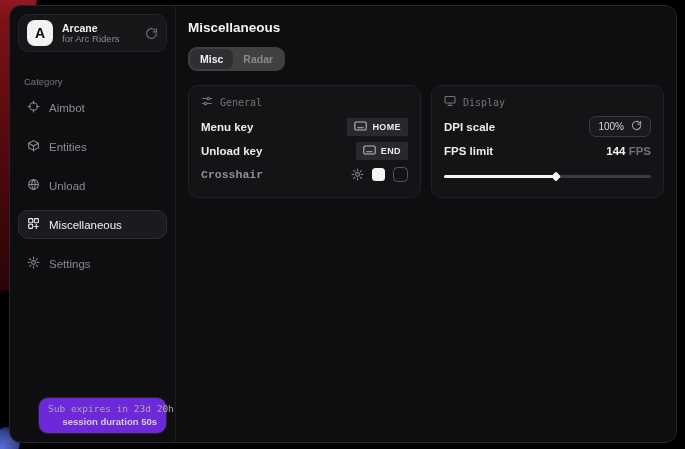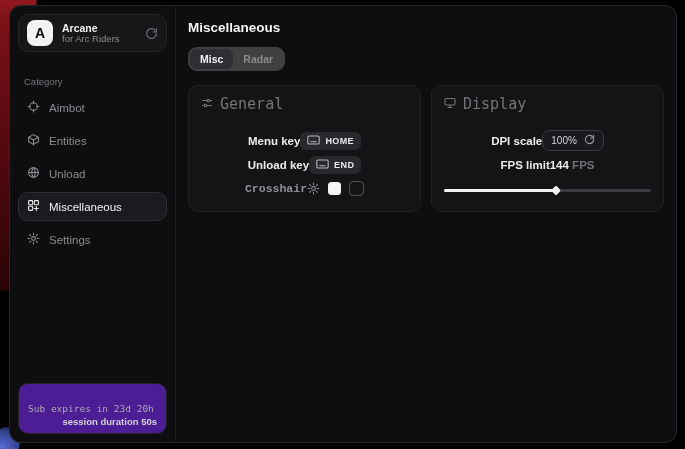--- a/index.html
+++ b/index.html
@@ -55,42 +55,43 @@
     display:flex; align-items:center; justify-content:center;
   }
   .brand-txt { flex:1; min-width:0; line-height:1.15; }
   .brand-title { font-size:10.5px; font-weight:bold; color:#f2f2f4; }
   .brand-sub { font-size:9.5px; color:#8c8c91; }
   .brand-sync { color:#6e6e74; display:flex; }
   .cat-label {
     margin:24px 6px 6px 6px;
     font-size:9.5px; color:#77777d;
   }
-  .nav { display:flex; flex-direction:column; gap:4px; }
+  .nav { display:flex; flex-direction:column; gap:10px; }
   .nav-item {
     display:flex; align-items:center; gap:9px;
     padding:6px 8px;
     border:1px solid transparent;
     border-radius:10px;
     color:#8b8b90;
     font-size:11.5px;
     cursor:default;
   }
   .nav-item svg { flex:none; }
   .nav-item.active {
     background:#1b1b1f;
     border-color:#2e2e34;
     color:#f1f1f3;
   }
   .sidebar-footer {
     margin-top:auto;
     border:1px solid #232328;
-    background:#4c1d95;
+    background:#6d28d9;
     border-radius:10px;
-    padding:19px 9px 6px 9px;
+    padding:5px 9px 6px 9px;
+    margin-left:20px;
   }
   .sub-line1 {
     font-family:"DejaVu Sans Mono", monospace;
     font-size:9.5px; color:#a9a9af;
     white-space:nowrap;
   }
   .sub-line2 {
     font-size:9.5px; font-weight:bold; color:#d2d2d6;
     margin-top:2px;
     text-align:right;
@@ -119,34 +120,34 @@
     background:#141417;
     border:1px solid #212126;
     border-radius:10px;
     padding:9px 12px 11px 12px;
     min-height:100px;
   }
   .card-head {
     display:flex; align-items:center; gap:7px;
     color:#757579;
     font-family:"DejaVu Sans Mono", monospace;
-    font-size:15px;
-    margin-bottom:16px;
+    font-size:10px;
+    margin-bottom:6px;
   }
   .row {
-    display:flex; align-items:center; justify-content:center;
+    display:flex; align-items:center; justify-content:space-between;
     min-height:23px;
   }
   .row + .row { margin-top:1px; }
   .row-label { font-size:11.5px; font-weight:bold; color:#ececee; }
   .row-label.dim { color:#8f8f94;font-family:Liberation Mono, monospace; }
   .key-badge {
     display:inline-flex; align-items:center; gap:5px;
     background:#28282d;
-    border-radius:6px;
+    border-radius:0;
     padding:3px 7px;
     font-size:9px; font-weight:bold; letter-spacing:.4px;
     color:#e9e9eb;
   }
   .key-badge svg { color:#b9b9be; }
   .crosshair-controls { display:flex; align-items:center; gap:8px; }
   .ch-gear { color:#8a8a90; display:flex; cursor:pointer; }
   .swatch {
     width:13px; height:13px; border-radius:3.5px;
     background:#f5f5f7; cursor:pointer;

